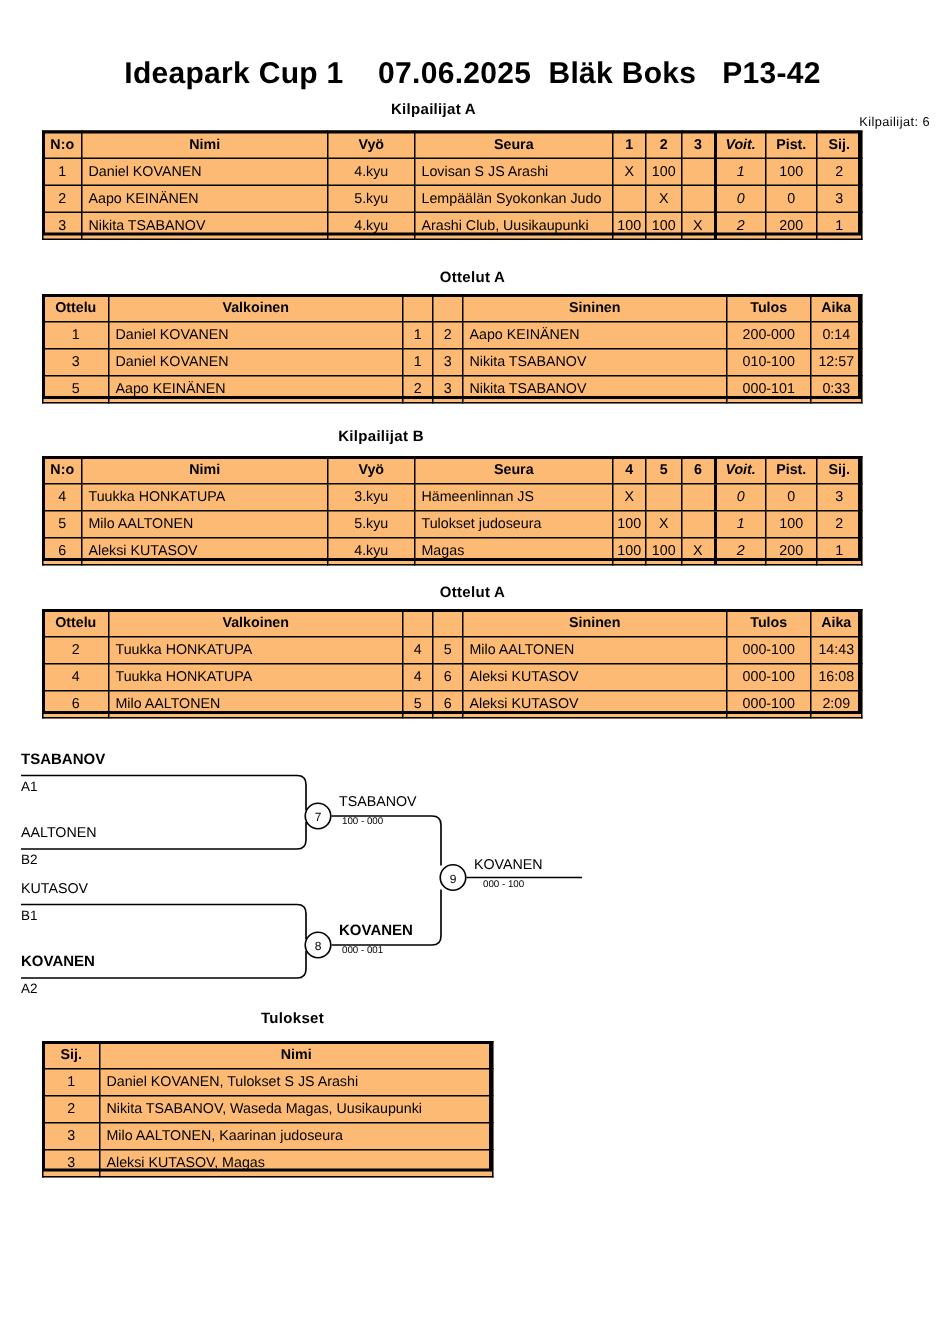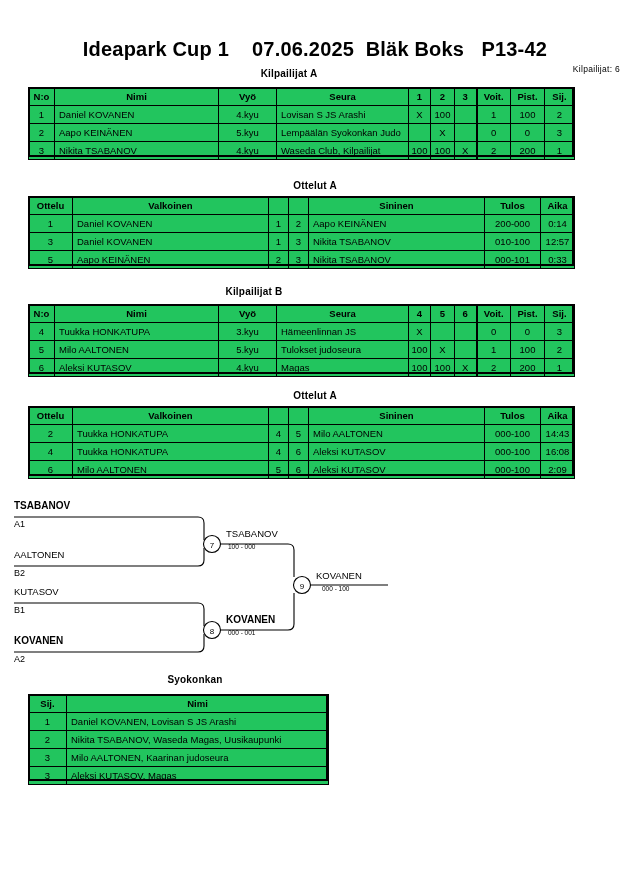--- a/index.html
+++ b/index.html
@@ -26,40 +26,40 @@
   }
   .page-title {
     font-size: 20px;
     font-weight: bold;
     letter-spacing: 0.2px;
     white-space: pre;
   }
   .competitor-count {
     position: absolute;
     right: 10px;
-    top: 64px;
+    top: 76px;
     font-size: 8.5px;
     letter-spacing: 0.3px;
   }
 
   
   .section-caption {
     position: absolute;
     font-size: 10px;
     font-weight: bold;
     text-align: center;
     letter-spacing: 0.2px;
   }
 
   
   table.rep {
     position: absolute;
     border-collapse: collapse;
     font-size: 9.5px;
-    background: #22c55e;
+    background: #fdba74;
     table-layout: fixed;
   }
   table.rep th,
   table.rep td {
     border: 1px solid #000000;
     padding: 0;
     height: 17px;
     line-height: 17px;
     overflow: hidden;
     white-space: nowrap;
@@ -75,21 +75,21 @@
 
   
   .frame {
     position: absolute;
     border: 2px solid #000000;
     box-sizing: border-box;
     pointer-events: none;
   }
 
   
-  .sep-left { border-left: 2px solid #000000 !important; }
+  .sep-left { border-left: 2px solid #000000 !important; font-style: italic; }
 
   
   .overflow-club {
     position: relative;
   }
   .overflow-club span {
     position: absolute;
     left: 4px; top: 0;
     white-space: nowrap;
   }
@@ -184,21 +184,21 @@
         <td class="c"></td>
         <td class="c sep-left">0</td>
         <td class="c">0</td>
         <td class="c">3</td>
       </tr>
       <tr>
         <td class="c">3</td>
         <td class="l">Nikita TSABANOV</td>
         <td class="c">4.kyu</td>
         <td class="l overflow-club">
-          <span>Waseda Club, Kilpailijat</span>
+          <span>Arashi Club, Uusikaupunki</span>
         </td>
         <td class="c">100</td>
         <td class="c">100</td>
         <td class="c">X</td>
         <td class="c sep-left">2</td>
         <td class="c">200</td>
         <td class="c">1</td>
       </tr>
     </tbody>
 </table>
@@ -438,37 +438,37 @@
 
       <text class="bk-name bold" x="226" y="128">KOVANEN</text>
       <text class="bk-score" x="228" y="140">000 - 001</text>
 
       <text class="bk-name" x="316" y="84">KOVANEN</text>
       <text class="bk-score" x="322" y="96">000 - 100</text>
     </g>
   </svg>
 </div>
 
-<div class="section-caption" style="left:0;top:674px;width:390px;">Syokonkan</div>
+<div class="section-caption" style="left:0;top:674px;width:390px;">Tulokset</div>
 
 <table class="rep" id="tbl-results" style="left:28px;top:694px;width:300px;">
   <colgroup>
     <col style="width:38px">
       <col style="width:262px">
   </colgroup>
   <thead>
     <tr>
       <th class="c">Sij.</th>
       <th class="c">Nimi</th>
     </tr>
   </thead>
   <tbody>
       <tr>
         <td class="c">1</td>
-        <td class="l">Daniel KOVANEN, Lovisan S JS Arashi</td>
+        <td class="l">Daniel KOVANEN, Tulokset S JS Arashi</td>
       </tr>
       <tr>
         <td class="c">2</td>
         <td class="l">Nikita TSABANOV, Waseda Magas, Uusikaupunki</td>
       </tr>
       <tr>
         <td class="c">3</td>
         <td class="l">Milo AALTONEN, Kaarinan judoseura</td>
       </tr>
       <tr>

